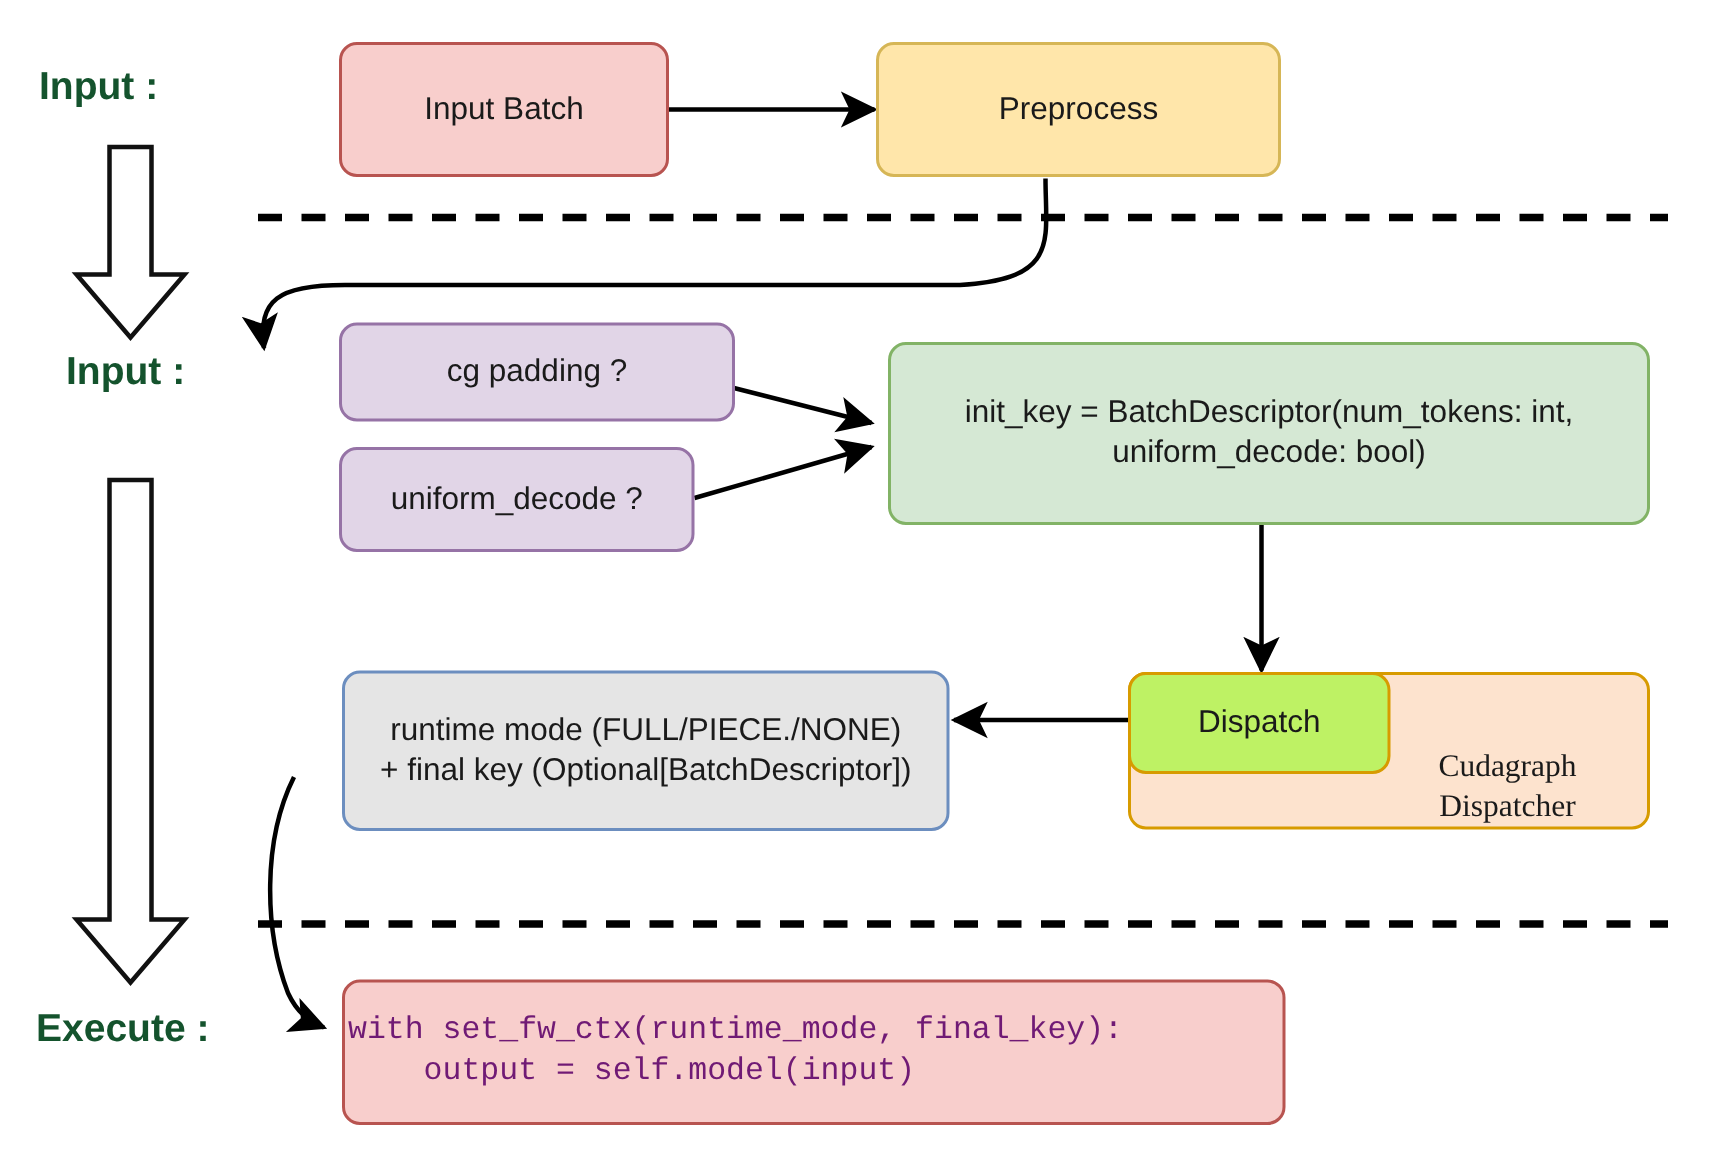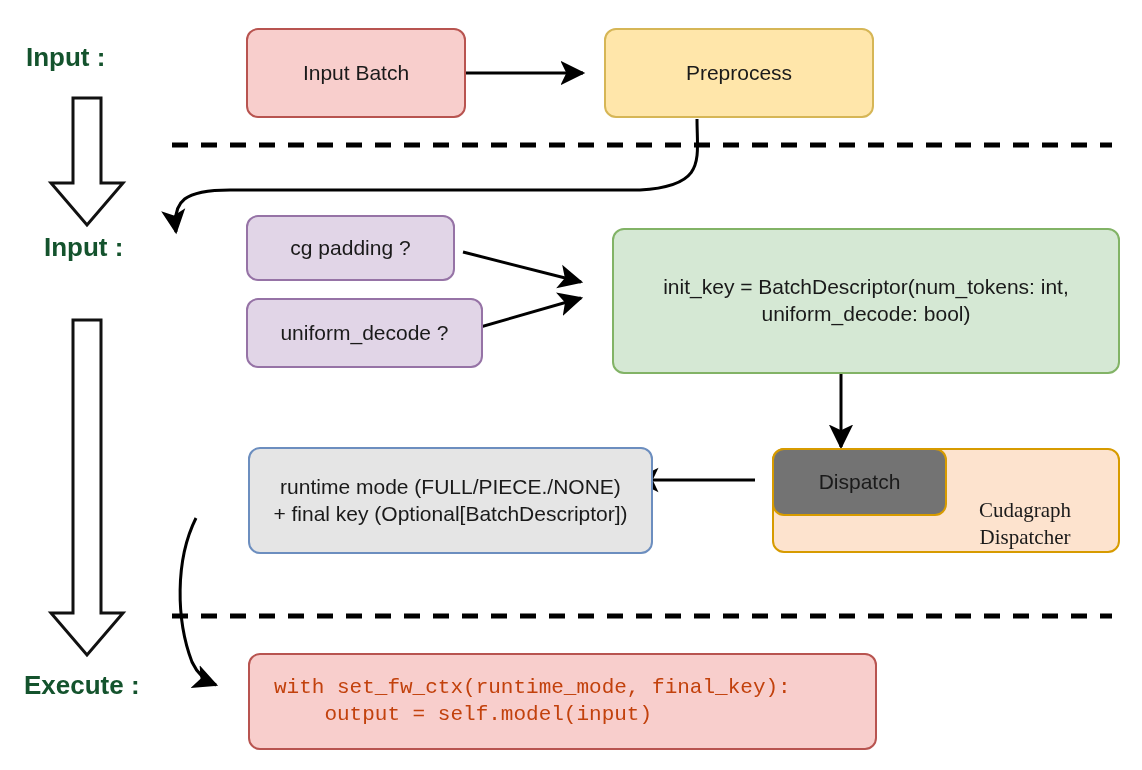--- a/index.html
+++ b/index.html
@@ -10,38 +10,38 @@
 
   .lane-label{
     position:absolute;font-weight:bold;font-size:26px;color:#14532d;
     white-space:nowrap;letter-spacing:0px;
   }
 
   .node{
     position:absolute;box-sizing:border-box;
     display:flex;align-items:center;justify-content:center;
     text-align:center;border-radius:12px;border-width:2px;border-style:solid;
-    font-size:21px;color:#1a1a1a;line-height:1.28;margin-left:20px;
+    font-size:21px;color:#1a1a1a;line-height:1.28;
   }
   .node-pink{background:#f8cecc;border-color:#b85450;}
   .node-yellow{background:#ffe6aa;border-color:#d6b656;}
   .node-purple{background:#e1d5e7;border-color:#9673a6;}
   .node-green{background:#d5e8d4;border-color:#82b366;}
   .node-blue{background:#e5e5e5;border-color:#6c8ebf;}
   .node-orange-outer{background:#fde3ce;border-color:#d79b00;align-items:flex-start;justify-content:flex-end;}
-  .node-orange-inner{background:#737373;border-color:#d79b00;text-align:center;}
+  .node-orange-inner{background:#bef264;border-color:#d79b00;text-align:center;}
 
   .outer-text{padding-top:22px;padding-right:22px;}
 
   .node-code{
     background:#f8cecc;border-color:#b85450;
     font-family:"Liberation Mono","DejaVu Sans Mono",monospace;
-    font-size:21px;color:#c2410c;
+    font-size:21px;color:#701a75;
     justify-content:flex-start;align-items:center;
-    padding-left:24px;text-align:left;
+    padding-left:2px;text-align:left;
   }
   .node-code pre{margin:0;font:inherit;white-space:pre;}
 </style>
 </head>
 <body>
 
 <div id="stage">
 
   <svg id="svg-layer" viewBox="0 0 1142 770">
     <defs>
@@ -77,29 +77,29 @@
   <div class="lane-label" style="left:24px;top:670px;">Execute :</div>
 
   <div class="node node-pink" style="left:226px;top:28px;width:220px;height:90px;">
     <span>Input Batch</span>
   </div>
 
   <div class="node node-yellow" style="left:584px;top:28px;width:270px;height:90px;">
     <span>Preprocess</span>
   </div>
 
-  <div class="node node-purple" style="left:226px;top:215px;width:209px;height:66px;">
+  <div class="node node-purple" style="left:226px;top:215px;width:264px;height:66px;">
     <span>cg padding ?</span>
   </div>
 
   <div class="node node-purple" style="left:226px;top:298px;width:237px;height:70px;">
     <span>uniform_decode ?</span>
   </div>
 
-  <div class="node node-green" style="left:592px;top:228px;width:508px;height:146px;flex-direction:column;align-items:center;">
+  <div class="node node-green" style="left:592px;top:228px;width:508px;height:122px;flex-direction:column;align-items:center;">
     <span>init_key = BatchDescriptor(num_tokens: int,</span>
     <span>uniform_decode: bool)</span>
   </div>
 
   <div class="node node-blue" style="left:228px;top:447px;width:405px;height:107px;flex-direction:column;">
     <span>runtime mode (FULL/PIECE./NONE)</span>
     <span>+ final key (Optional[BatchDescriptor])</span>
   </div>
 
   <div class="node node-orange-outer" style="left:752px;top:448px;width:348px;height:105px;flex-direction:column;">

